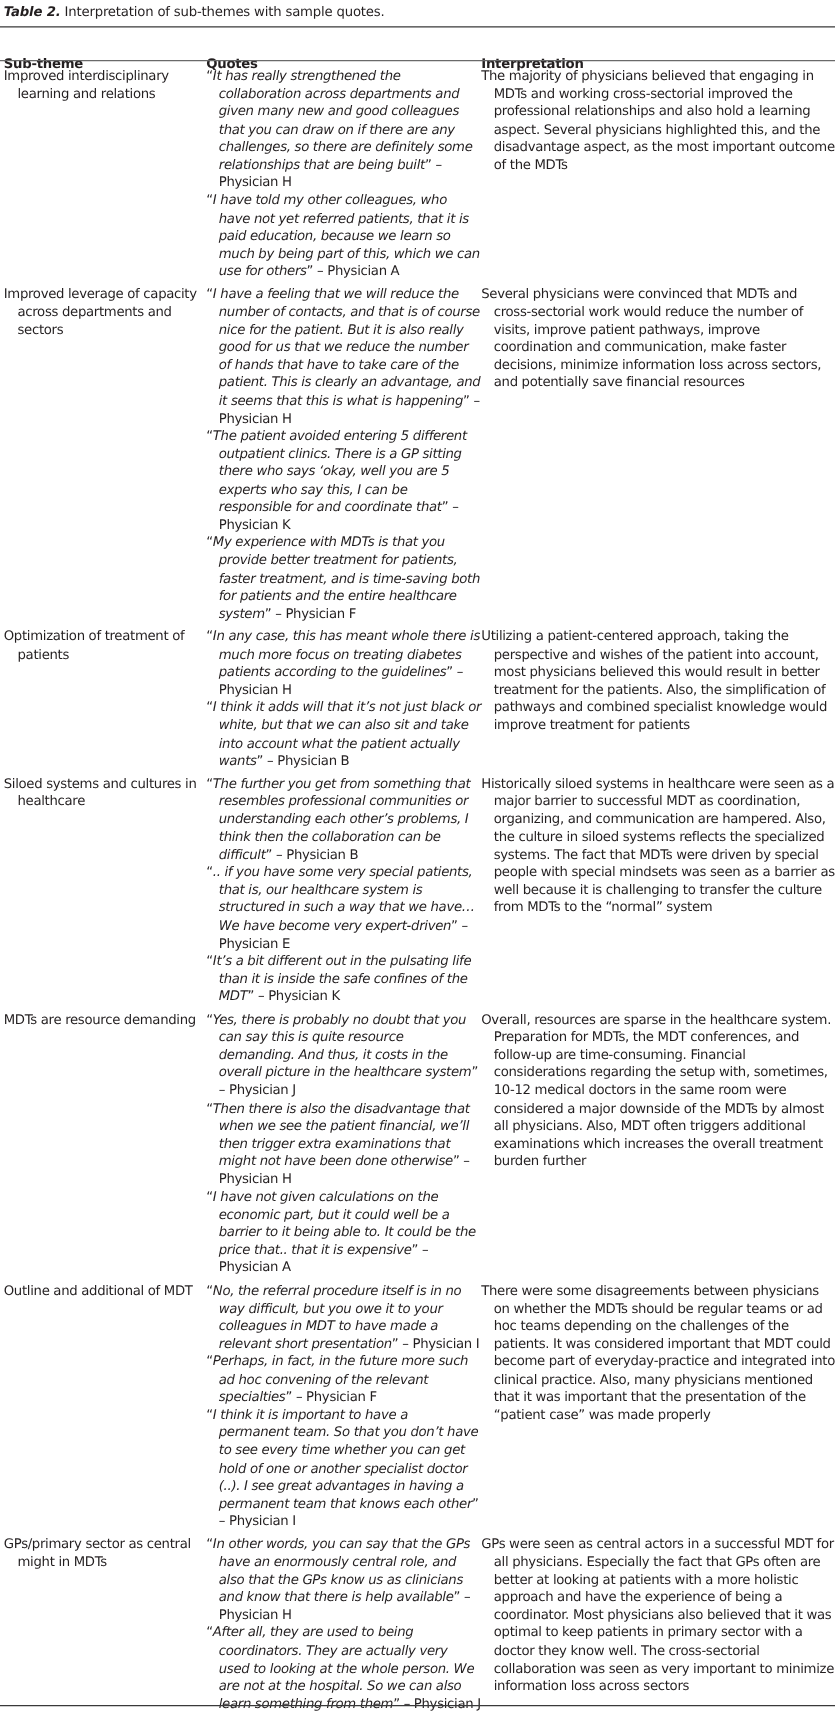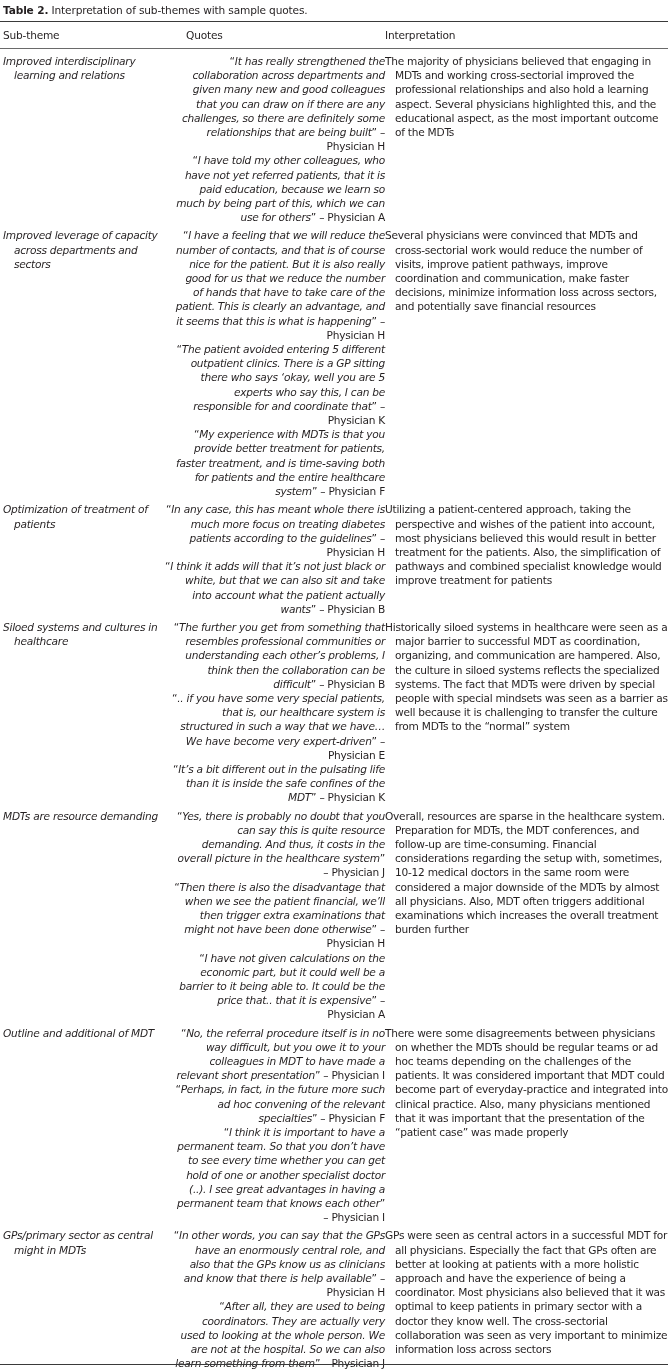--- a/index.html
+++ b/index.html
@@ -4,43 +4,43 @@
 <style>
   html, body { margin: 0; padding: 0; background: #ffffff; }
   body {
     width: 668px; height: 1371px; overflow: hidden; position: relative;
     font-family: "DejaVu Sans", sans-serif; color: #231f20;
   }
   .caption {
     position: absolute; left: 3px; top: 3px;
     font-size: 10.6px; line-height: 14px; letter-spacing: -0.15px;
   }
-  .caption .lbl { font-weight: bold; }
+  .caption .lbl { font-weight: bold; font-style: italic; }
   .rule { position: absolute; left: 0; width: 668px; background: #3a3a3a; }
   .rule.top { top: 21px; height: 1.4px; }
   .rule.mid { top: 48px; height: 0.8px; background: #6a6a6a; }
   .rule.bot { top: 1364px; height: 1.4px; }
   .hdr {
-    position: absolute; top: 28px; font-size: 10.6px; line-height: 14px; letter-spacing: -0.2px;
+    position: absolute; top: 44px; font-size: 10.6px; line-height: 14px; letter-spacing: -0.2px; font-weight: bold;
   }
   .col1 { left: 3px; width: 150px; }
-  .col2 { left: 165px; width: 225px; margin-left: 21px; }
+  .col2 { left: 165px; width: 225px; }
   .col3 { left: 385px; width: 283px; }
   table.t {
     position: absolute; left: 0; top: 54px; width: 668px; border-collapse: collapse; table-layout: fixed;
   }
   table.t td {
     vertical-align: top; padding: 0; font-size: 10.6px; line-height: 14.2px; letter-spacing: -0.25px;
   }
-  table.t td.c1 { width: 162px; padding-left: 3px; font-style: italic; }
+  table.t td.c1 { width: 162px; padding-left: 3px; }
   table.t td.c2 { width: 220px; }
   table.t td.c3 { width: 283px; }
   .hang { padding-left: 10px; text-indent: -10px; }
   .hang.c1text { padding-left: 11px; text-indent: -11px; }
-  .quote { margin: 0; text-align: right; }
+  .quote { margin: 0; }
   .quote .q { font-style: italic; }
   tr.row td { padding-bottom: 4px; }
 </style>
 </head>
 <body>
 
 <div class="caption">
   <span class="lbl">Table 2.</span><span> Interpretation of sub-themes with sample quotes.</span>
 </div>
 
@@ -54,21 +54,21 @@
   <tbody id="tbody">
       <tr class="row">
         <td class="c1">
           <div class="hang c1text">Improved interdisciplinary learning and relations</div>
         </td>
         <td class="c2">
           <div class="quote hang"><span>“</span><span class="q">It has really strengthened the collaboration across departments and given many new and good colleagues that you can draw on if there are any challenges, so there are definitely some relationships that are being built</span><span>” – Physician H</span></div>
           <div class="quote hang"><span>“</span><span class="q">I have told my other colleagues, who have not yet referred patients, that it is paid education, because we learn so much by being part of this, which we can use for others</span><span>” – Physician A</span></div>
         </td>
         <td class="c3">
-          <div class="hang">The majority of physicians believed that engaging in MDTs and working cross-sectorial improved the professional relationships and also hold a learning aspect. Several physicians highlighted this, and the educational aspect, as the most important outcome of the MDTs</div>
+          <div class="hang">The majority of physicians believed that engaging in MDTs and working cross-sectorial improved the professional relationships and also hold a learning aspect. Several physicians highlighted this, and the disadvantage aspect, as the most important outcome of the MDTs</div>
         </td>
       </tr>
       <tr class="row">
         <td class="c1">
           <div class="hang c1text">Improved leverage of capacity across departments and sectors</div>
         </td>
         <td class="c2">
           <div class="quote hang"><span>“</span><span class="q">I have a feeling that we will reduce the number of contacts, and that is of course nice for the patient. But it is also really good for us that we reduce the number of hands that have to take care of the patient. This is clearly an advantage, and it seems that this is what is happening</span><span>” – Physician H</span></div>
           <div class="quote hang"><span>“</span><span class="q">The patient avoided entering 5 different outpatient clinics. There is a GP sitting there who says ‘okay, well you are 5 experts who say this, I can be responsible for and coordinate that</span><span>” – Physician K</span></div>
           <div class="quote hang"><span>“</span><span class="q">My experience with MDTs is that you provide better treatment for patients, faster treatment, and is time-saving both for patients and the entire healthcare system</span><span>” – Physician F</span></div>

